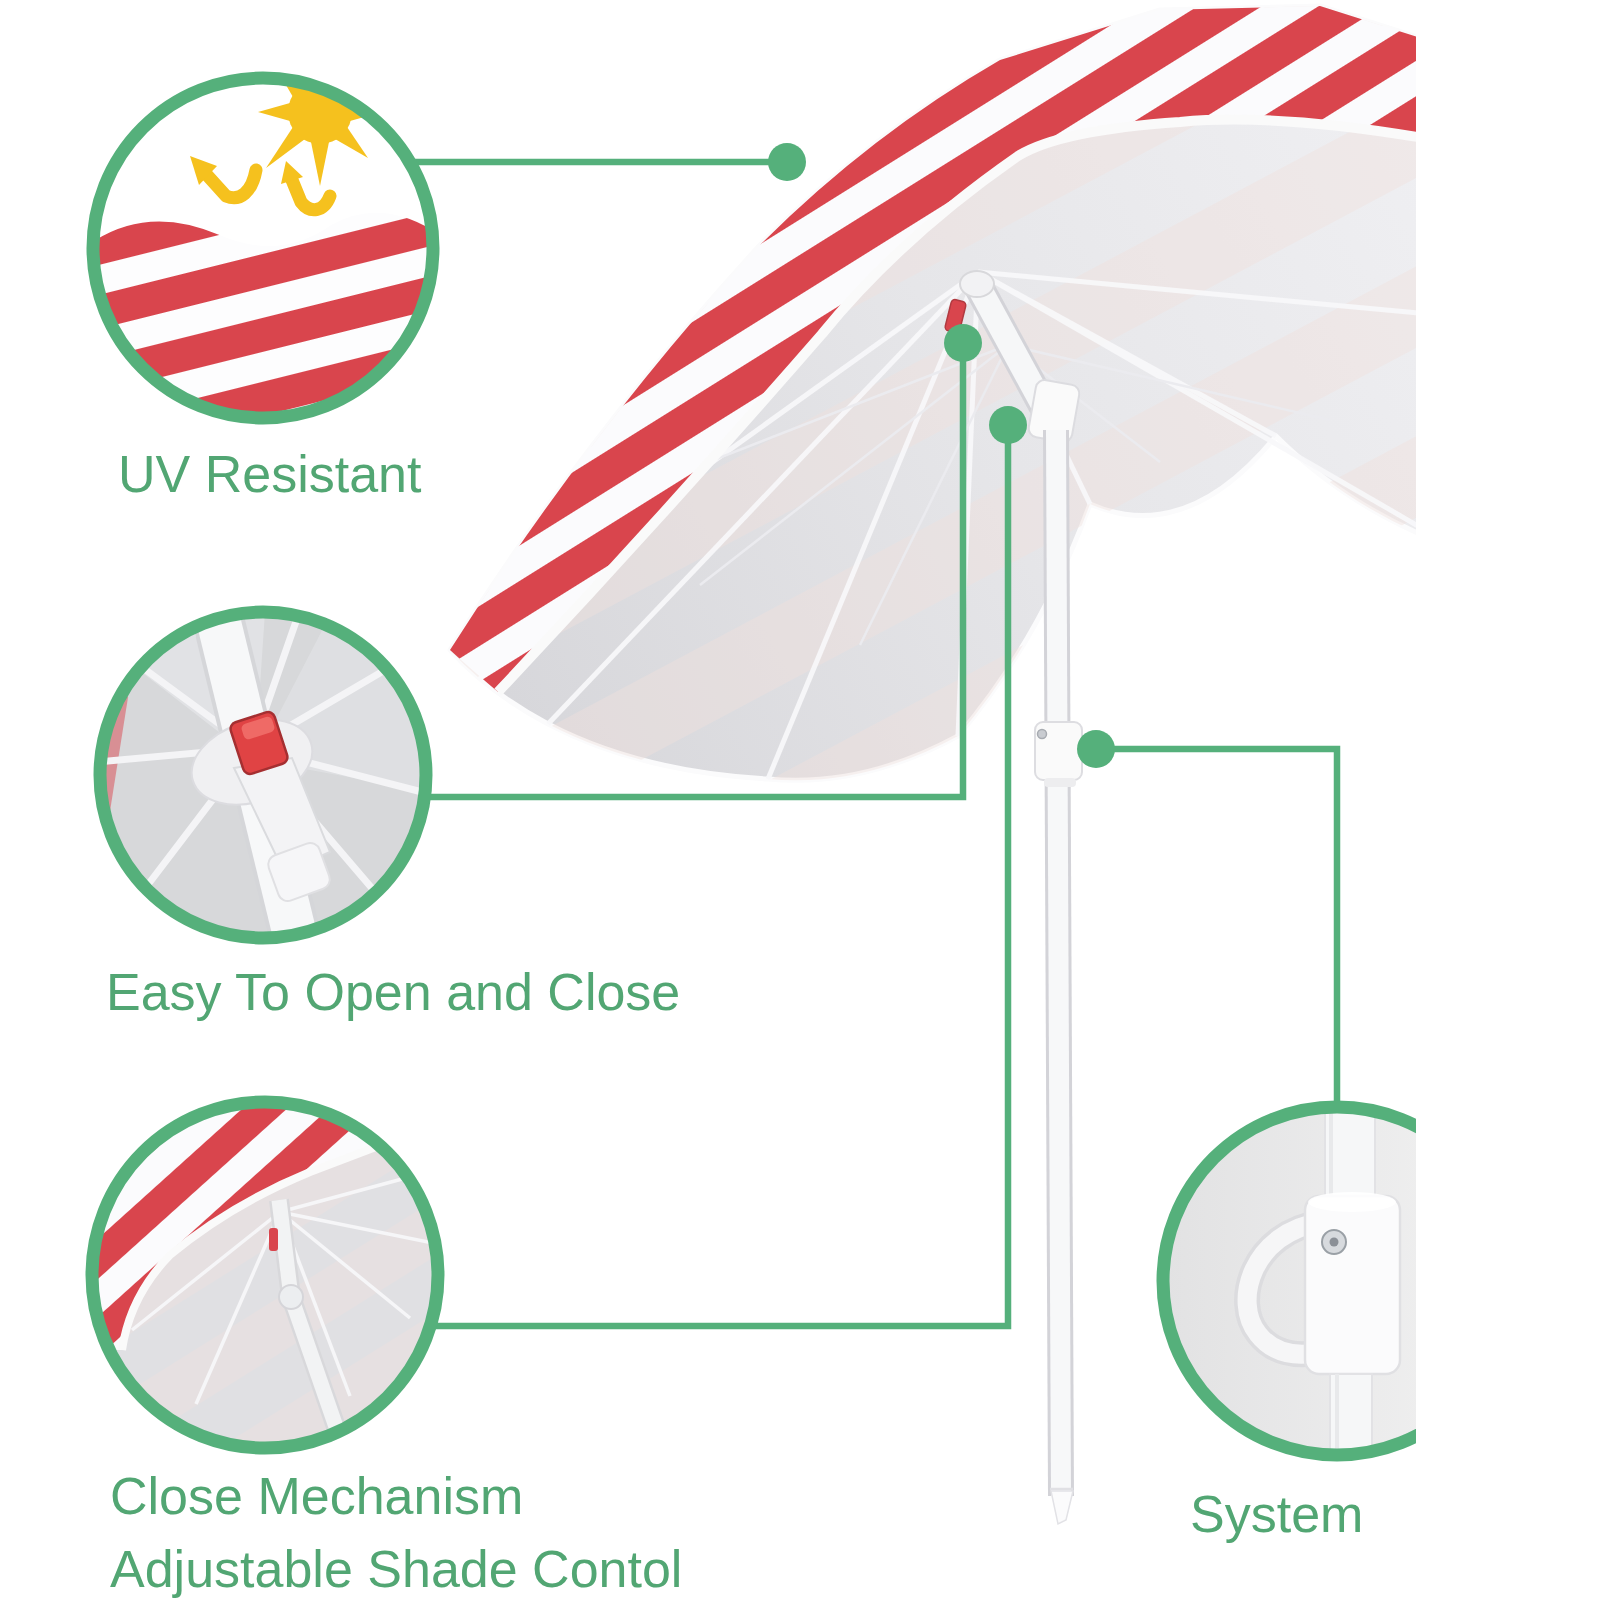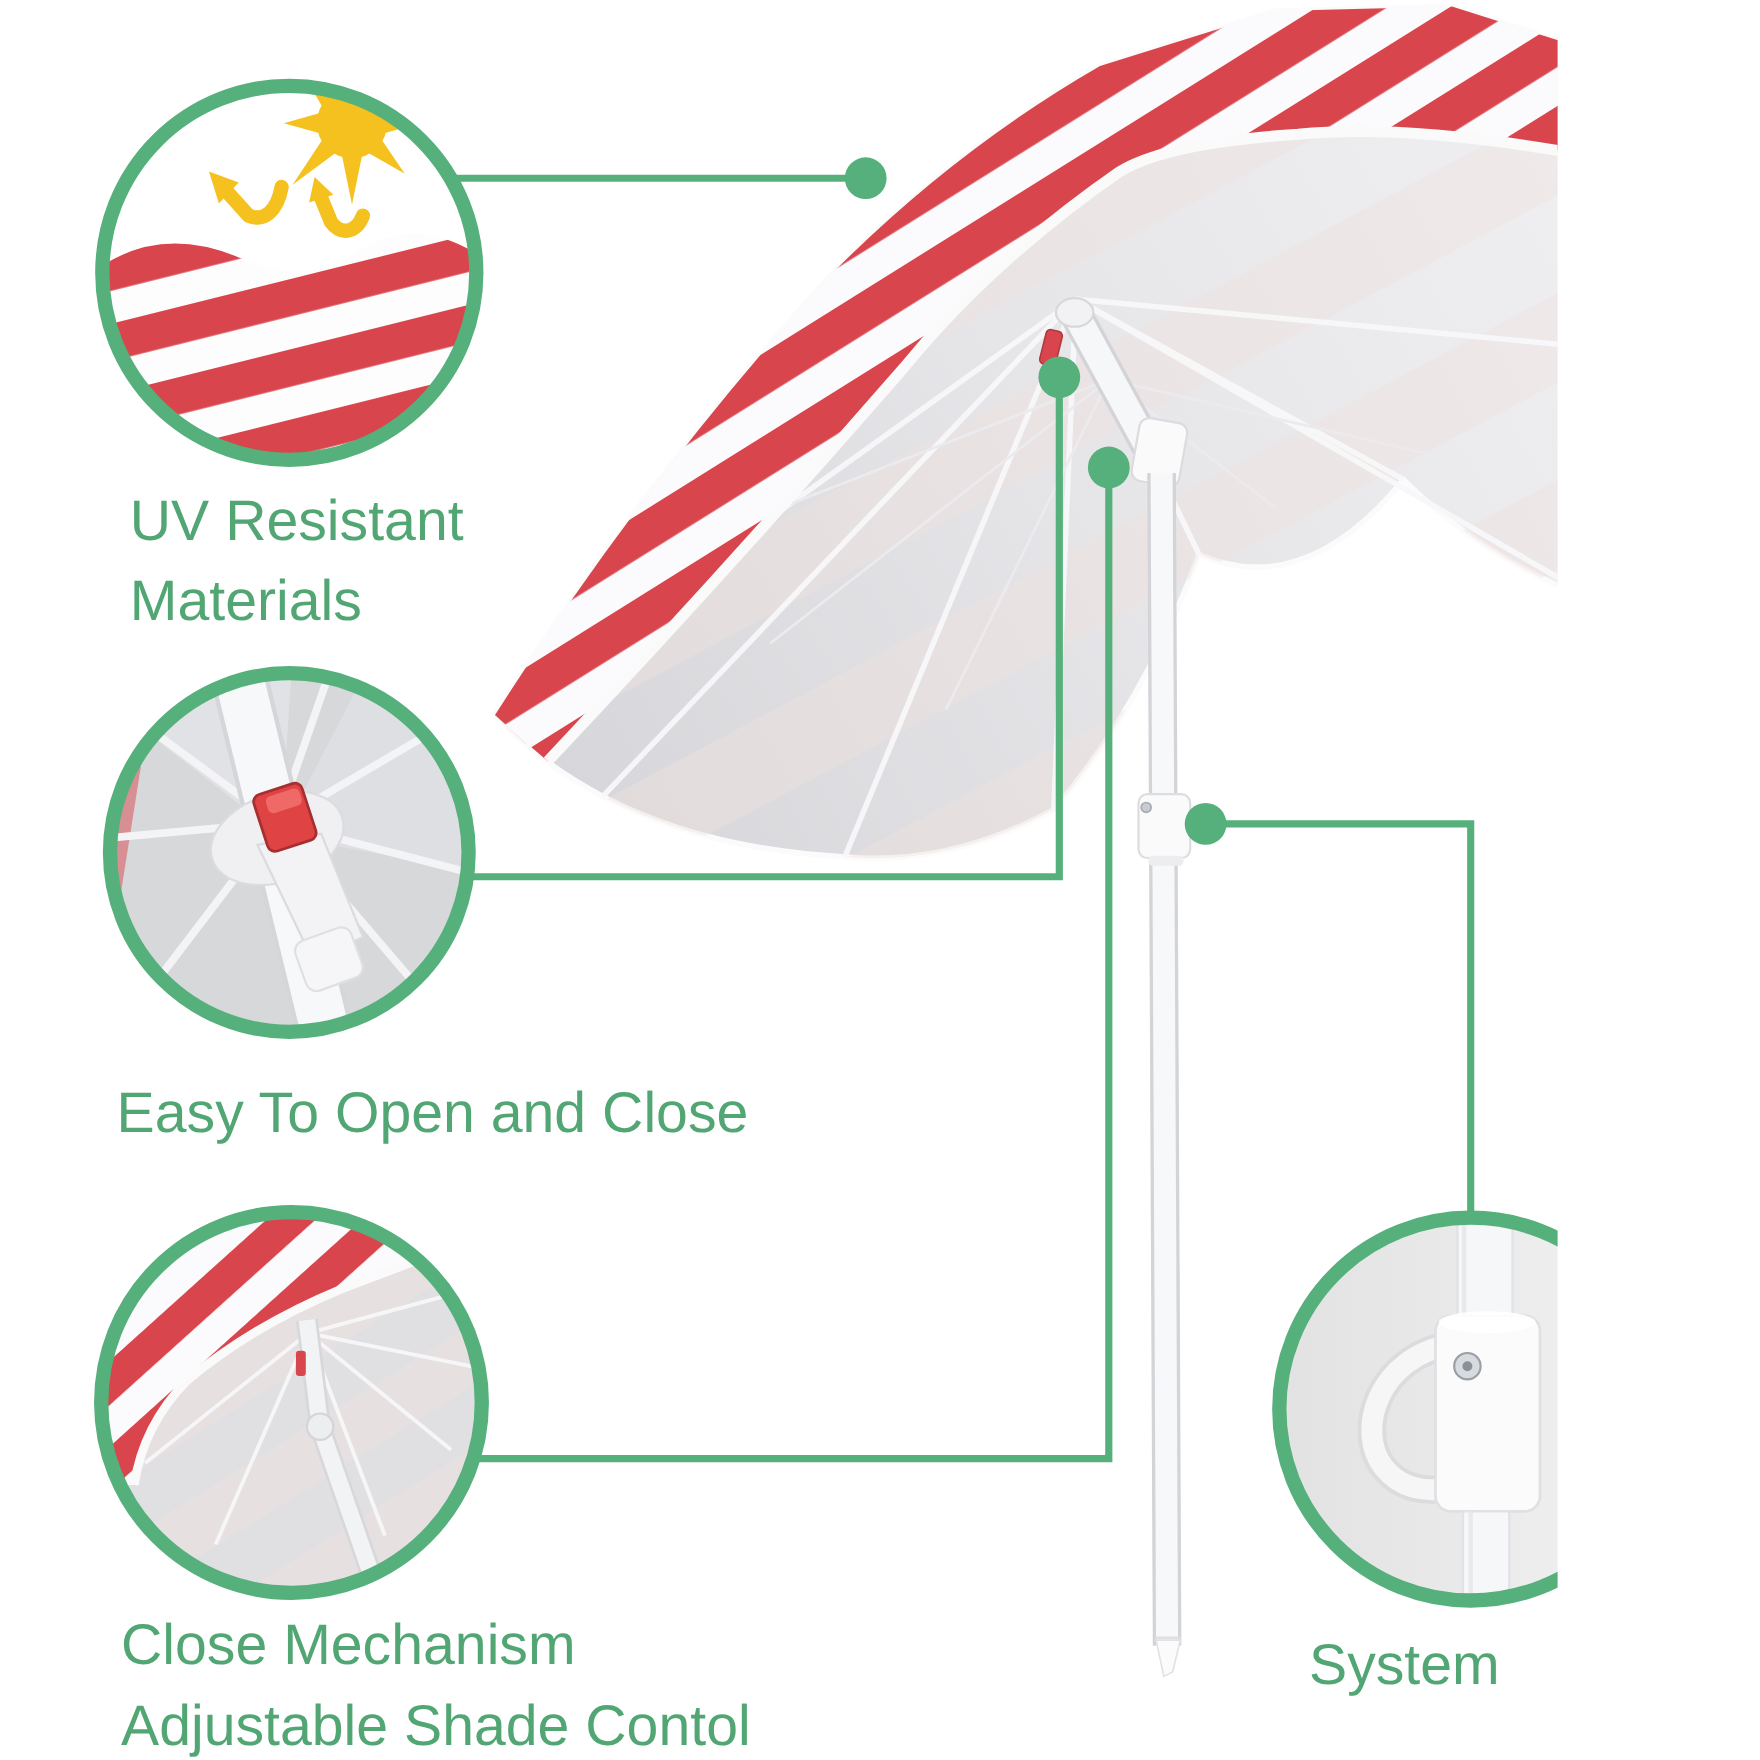--- a/index.html
+++ b/index.html
@@ -6,21 +6,21 @@
   .canvas{
     position:relative;width:1416px;height:1600px;background:#ffffff;overflow:hidden;
     font-family:"Liberation Sans", sans-serif;
   }
   .canvas svg{position:absolute;left:0;top:0;}
   .feature-label{
     position:absolute;color:#52A673;font-size:52px;line-height:73px;
     letter-spacing:0px;white-space:nowrap;
   }
   .lbl-uv{left:118px;top:438px;}
-  .lbl-open{left:106px;top:976px;}
+  .lbl-open{left:106px;top:956px;}
   .lbl-tilt{left:110px;top:1460px;}
   .lbl-assembly{left:1190px;top:1478px;}
 </style>
 </head>
 <body>
 
 <div class="canvas">
 
 <svg width="1600" height="1600" viewBox="0 0 1600 1600">
   <defs>
@@ -235,21 +235,20 @@
         <rect x="1330" y="1374" width="42" height="90" fill="#f6f7f8" stroke="#e2e2e5" stroke-width="2"></rect>
         <line x1="1337" y1="1374" x2="1337" y2="1464" stroke="#e8e9eb" stroke-width="4"></line>
       </g>
     </g>
     <circle cx="1337" cy="1281" r="174" fill="none" stroke="#55B07B" stroke-width="13"></circle>
   </g>
 </svg>
 
   <div class="feature-label lbl-uv">
     <div>UV Resistant</div>
-    <div>Materials</div>
   </div>
   <div class="feature-label lbl-open">
     <div>Easy To Open and Close</div>
   </div>
   <div class="feature-label lbl-tilt">
     <div>Close Mechanism</div>
     <div>Adjustable Shade Contol</div>
   </div>
   <div class="feature-label lbl-assembly">
     <div>System</div>

